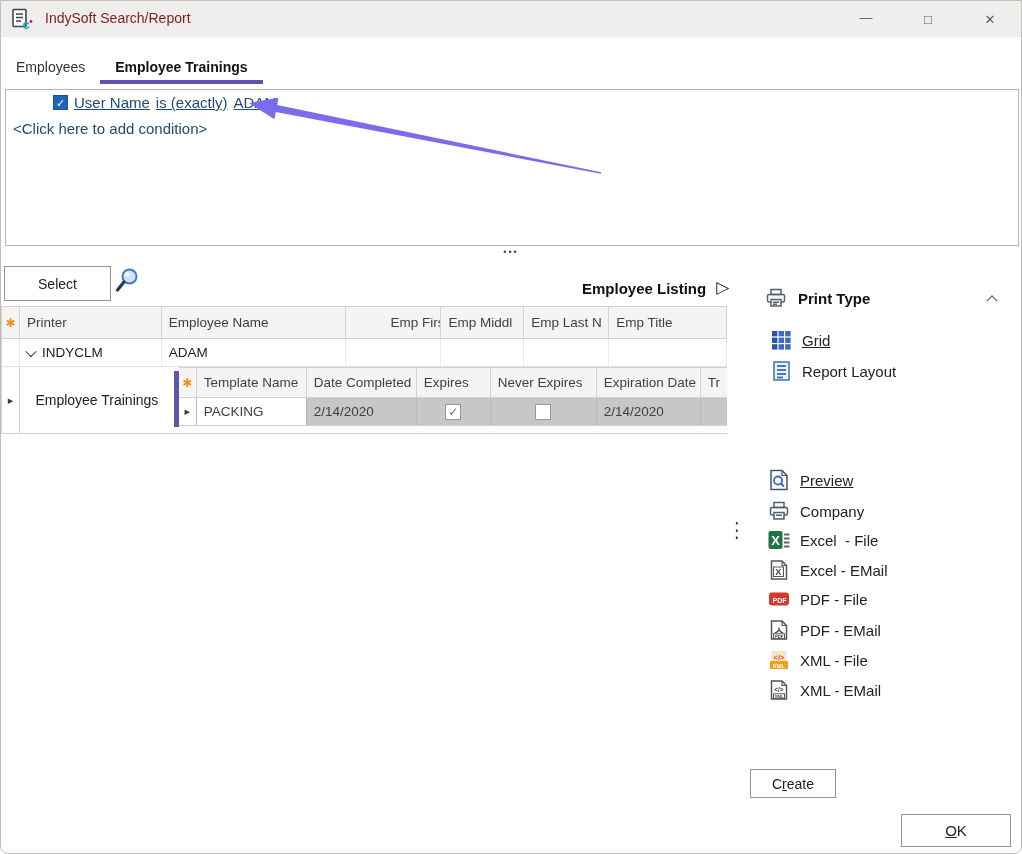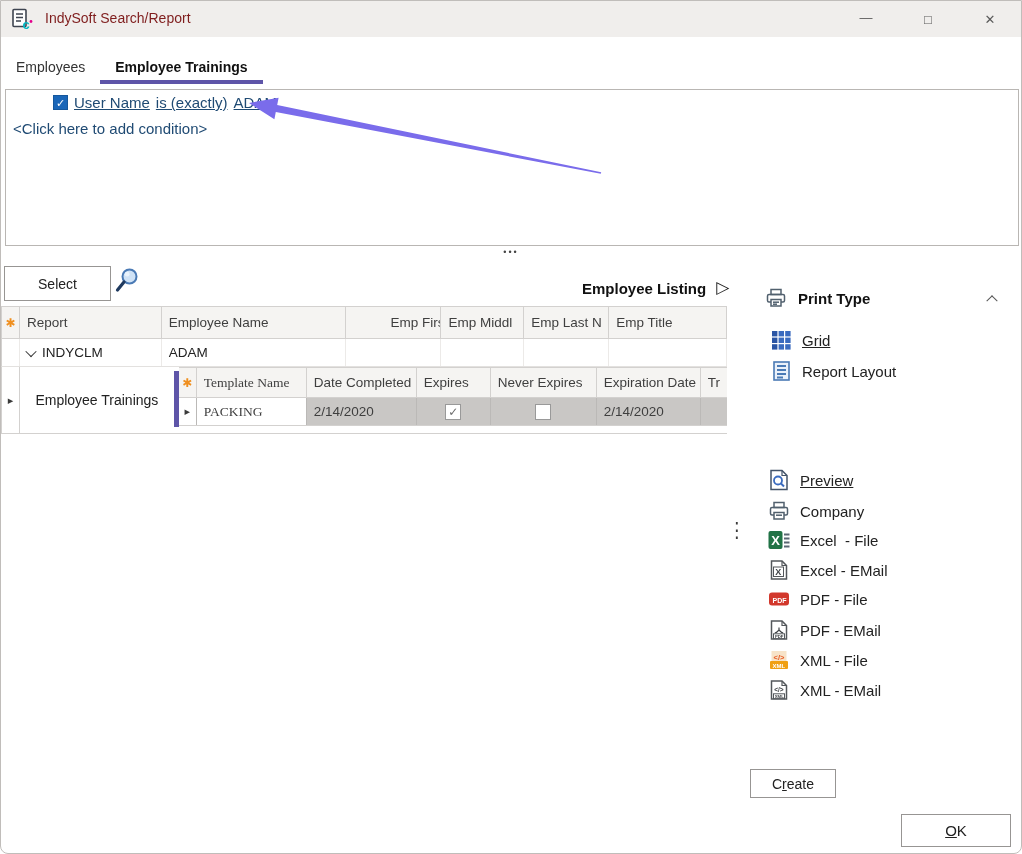--- a/index.html
+++ b/index.html
@@ -75,21 +75,21 @@
   .g-detail{display:flex;height:67px;border-left:1px solid var(--grid-border);border-bottom:1px solid var(--grid-border);background:#fff;}
   .d-ind{width:18px;border-right:1px solid var(--grid-border);display:flex;align-items:center;justify-content:center;}
   .d-label{width:154px;display:flex;align-items:center;justify-content:center;font-size:14px;color:#222;}
   .d-bar{width:5px;background:var(--accent-purple);margin:4px 0 6px 0;}
   .d-grid{flex:1;display:flex;flex-direction:column;}
   .n-header{display:flex;height:31px;background:#f5f4f2;border-top:1px solid var(--grid-border);border-bottom:1px solid var(--grid-border);}
   .n-header .g-cell{border-right:1px solid var(--grid-border);}
   .n-row{display:flex;height:28px;background:#fff;border-bottom:1px solid var(--grid-border);}
   .n-row .g-cell{border-right:1px solid #bbb9b7;}
   .n-ind{width:18px;justify-content:center;padding:0;}
-  .n-c0{width:110px;font-family:Liberation Serif, serif;} .n-c1{width:110px;} .n-c2{width:74px;justify-content:center;} .n-c3{width:106px;justify-content:center;} .n-c4{width:104px;} .n-c5{flex:1;border-right:none !important;}
+  .n-c0{width:110px;} .n-c1{width:110px;} .n-c2{width:74px;justify-content:center;} .n-c3{width:106px;justify-content:center;} .n-c4{width:104px;} .n-c5{flex:1;border-right:none !important;}
   .n-header .n-c2,.n-header .n-c3{justify-content:flex-start;}
   .cell-gray{background:var(--detail-gray);}
 
   
   .section-header{position:absolute;left:762px;width:233px;display:flex;align-items:center;gap:9px;font-size:15px;font-weight:bold;color:#111;}
   .chev-up{width:8px;height:8px;border-left:1.7px solid #555;border-top:1.7px solid #555;transform:rotate(45deg) translate(2px,2px);margin-left:auto;}
   .icon-box{width:26px;display:flex;justify-content:center;flex:0 0 auto;}
   .opt{position:absolute;display:flex;align-items:center;gap:9px;font-size:15px;color:#222;}
   .opt .icon-box{width:24px;}
   .opt.selected .opt-label{text-decoration:underline;}
@@ -162,21 +162,21 @@
   <div class="listing-title">
     <span>Employee Listing</span>
     <span class="run-glyph">▷</span>
   </div>
 
   <div class="grid">
     <div class="g-header">
       <div class="g-cell w-ind">
           <span class="asterisk">✱</span>
         </div>
-      <div class="g-cell w-c0">Report</div>
+      <div class="g-cell w-c0">Printer</div>
       <div class="g-cell w-c1">Employee Name</div>
       <div class="g-cell w-c2">
         <span>Emp First</span>
         <span class="sort-icon"></span>
       </div>
       <div class="g-cell w-c3">Emp Middl</div>
       <div class="g-cell w-c4">Emp Last N</div>
       <div class="g-cell w-c5">Emp Title</div>
     </div>
 

